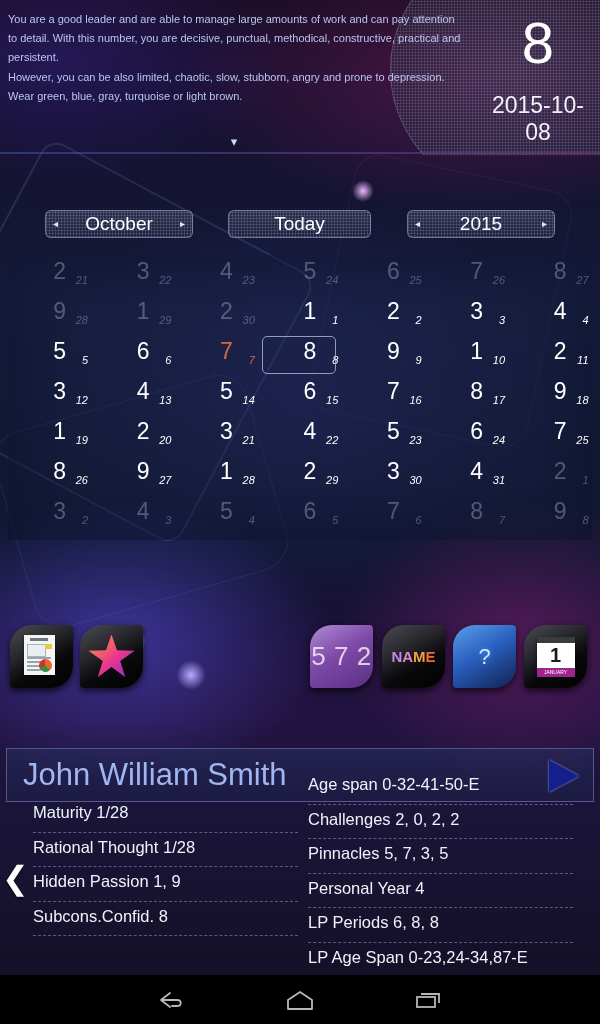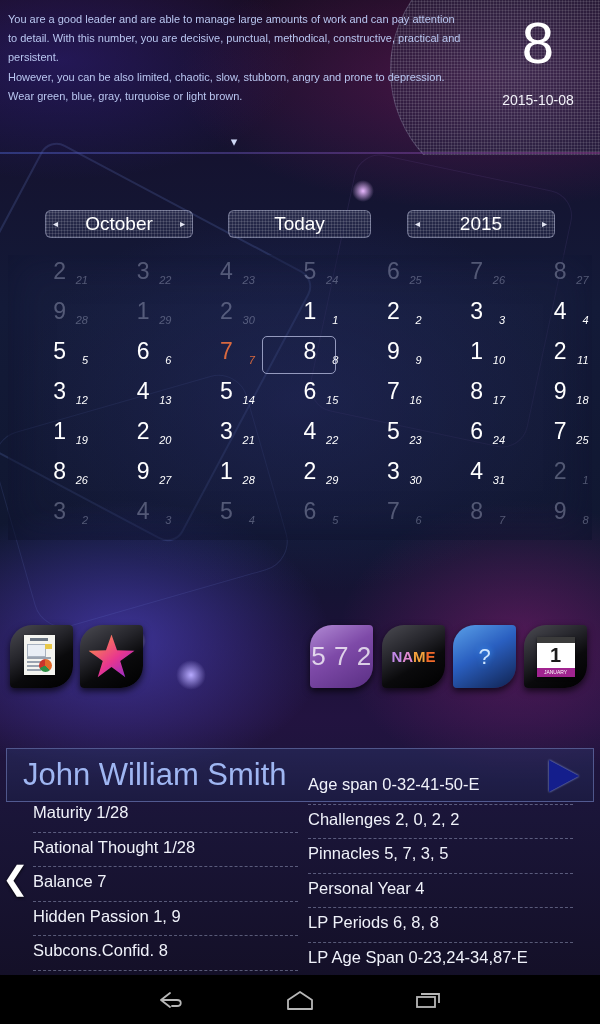--- a/index.html
+++ b/index.html
@@ -57,21 +57,21 @@
   }
   #header-num {
     position: absolute; right: 12px; top: 14px;
     width: 100px; text-align: center;
     font-size: 58px; color: #ffffff; line-height: 1;
     font-weight: 400;
   }
   #header-date {
     position: absolute; right: 6px; top: 92px;
     width: 112px; text-align: center;
-    font-size: 14px; color: #f2f2f8;
+    font-size: 23px; color: #f2f2f8;
   }
   #header-text {
     position: absolute; left: 8px; top: 10px; width: 455px;
     color: #b9c6f0; font-size: 11px; line-height: 19.2px;
     white-space: pre-wrap;
   }
   #header-chevron {
     position: absolute; left: 226px; top: 137px;
     width: 16px; height: 10px; color: #cfd8f5;
     font-size: 13px; line-height: 10px; text-align: center;
@@ -534,21 +534,20 @@
 
   <div id="namebar">
     <div id="name-value">John William Smith</div>
     <div id="play-btn"></div>
   </div>
 
   <div id="details">
     <div class="det-col det-left">
         <div class="det-row">Maturity 1/28</div>
         <div class="det-row">Rational Thought 1/28</div>
-        <div class="det-row">Balance 7</div>
         <div class="det-row">Hidden Passion 1, 9</div>
         <div class="det-row">Subcons.Confid. 8</div>
       </div>
     <div class="det-col det-right">
         <div class="det-row">Age span 0-32-41-50-E</div>
         <div class="det-row">Challenges 2, 0, 2, 2</div>
         <div class="det-row">Pinnacles 5, 7, 3, 5</div>
         <div class="det-row">Personal Year 4</div>
         <div class="det-row">LP Periods 6, 8, 8</div>
         <div class="det-row">LP Age Span 0-23,24-34,87-E</div>

